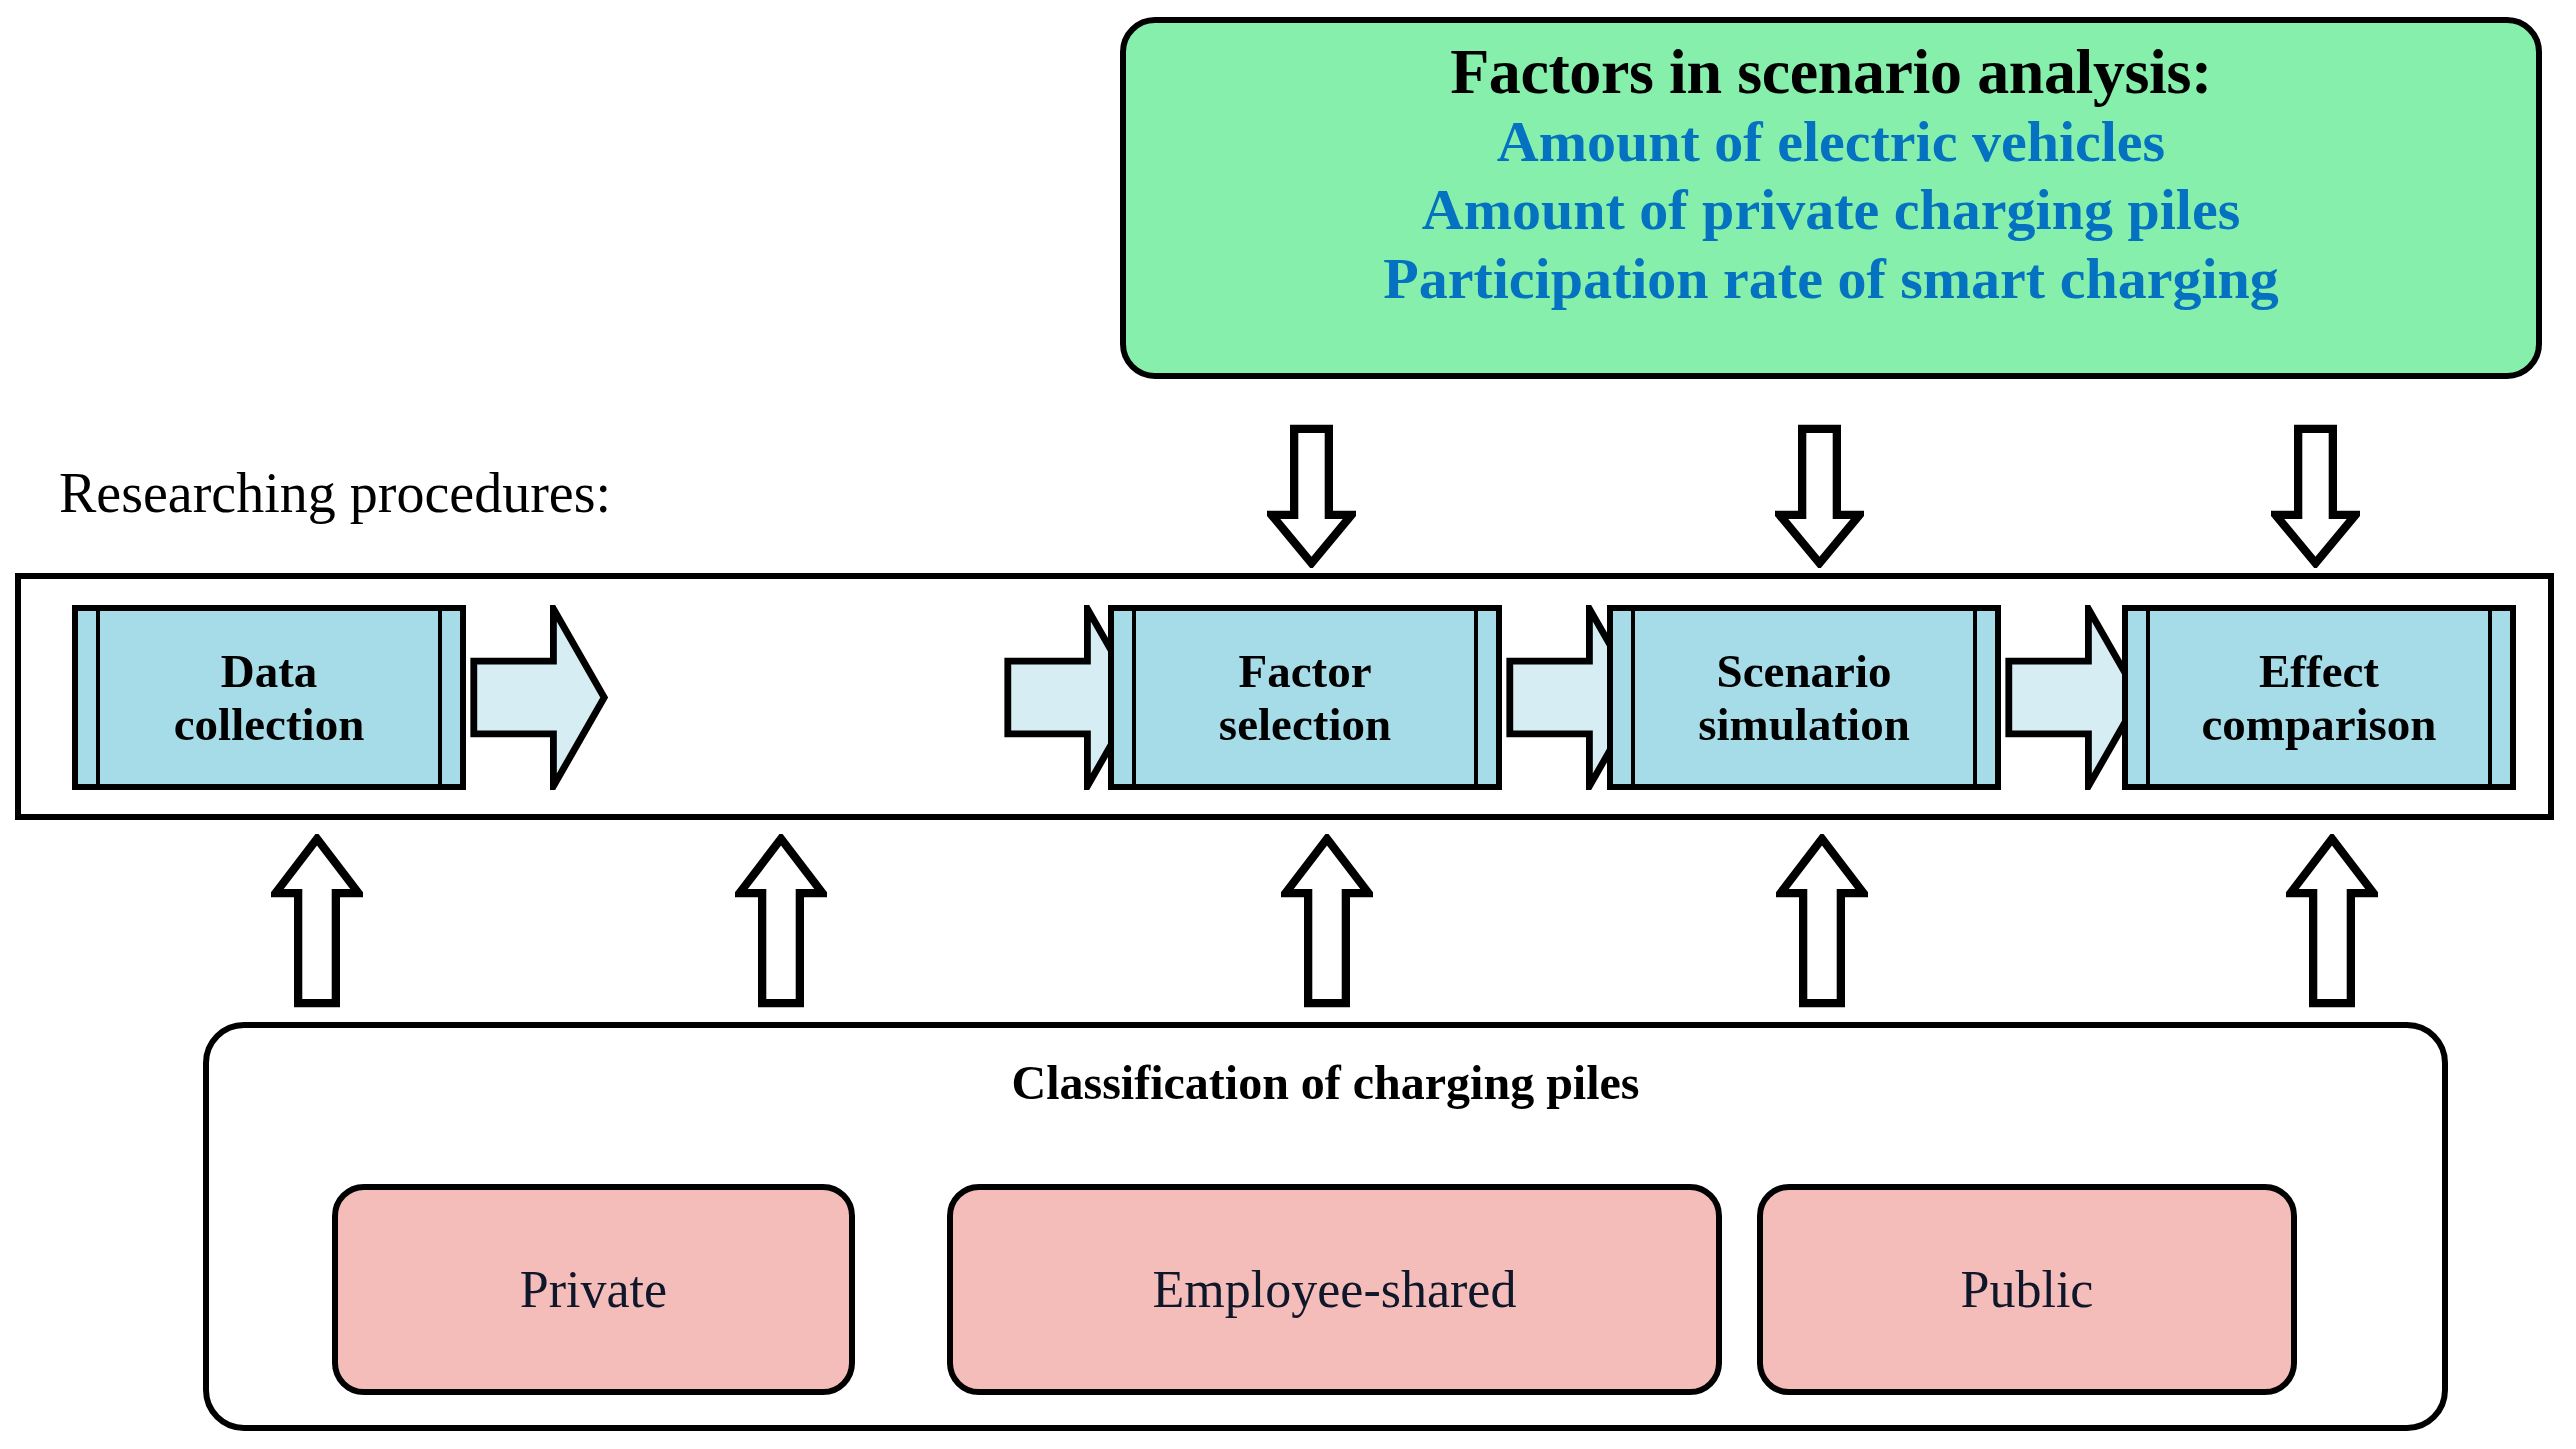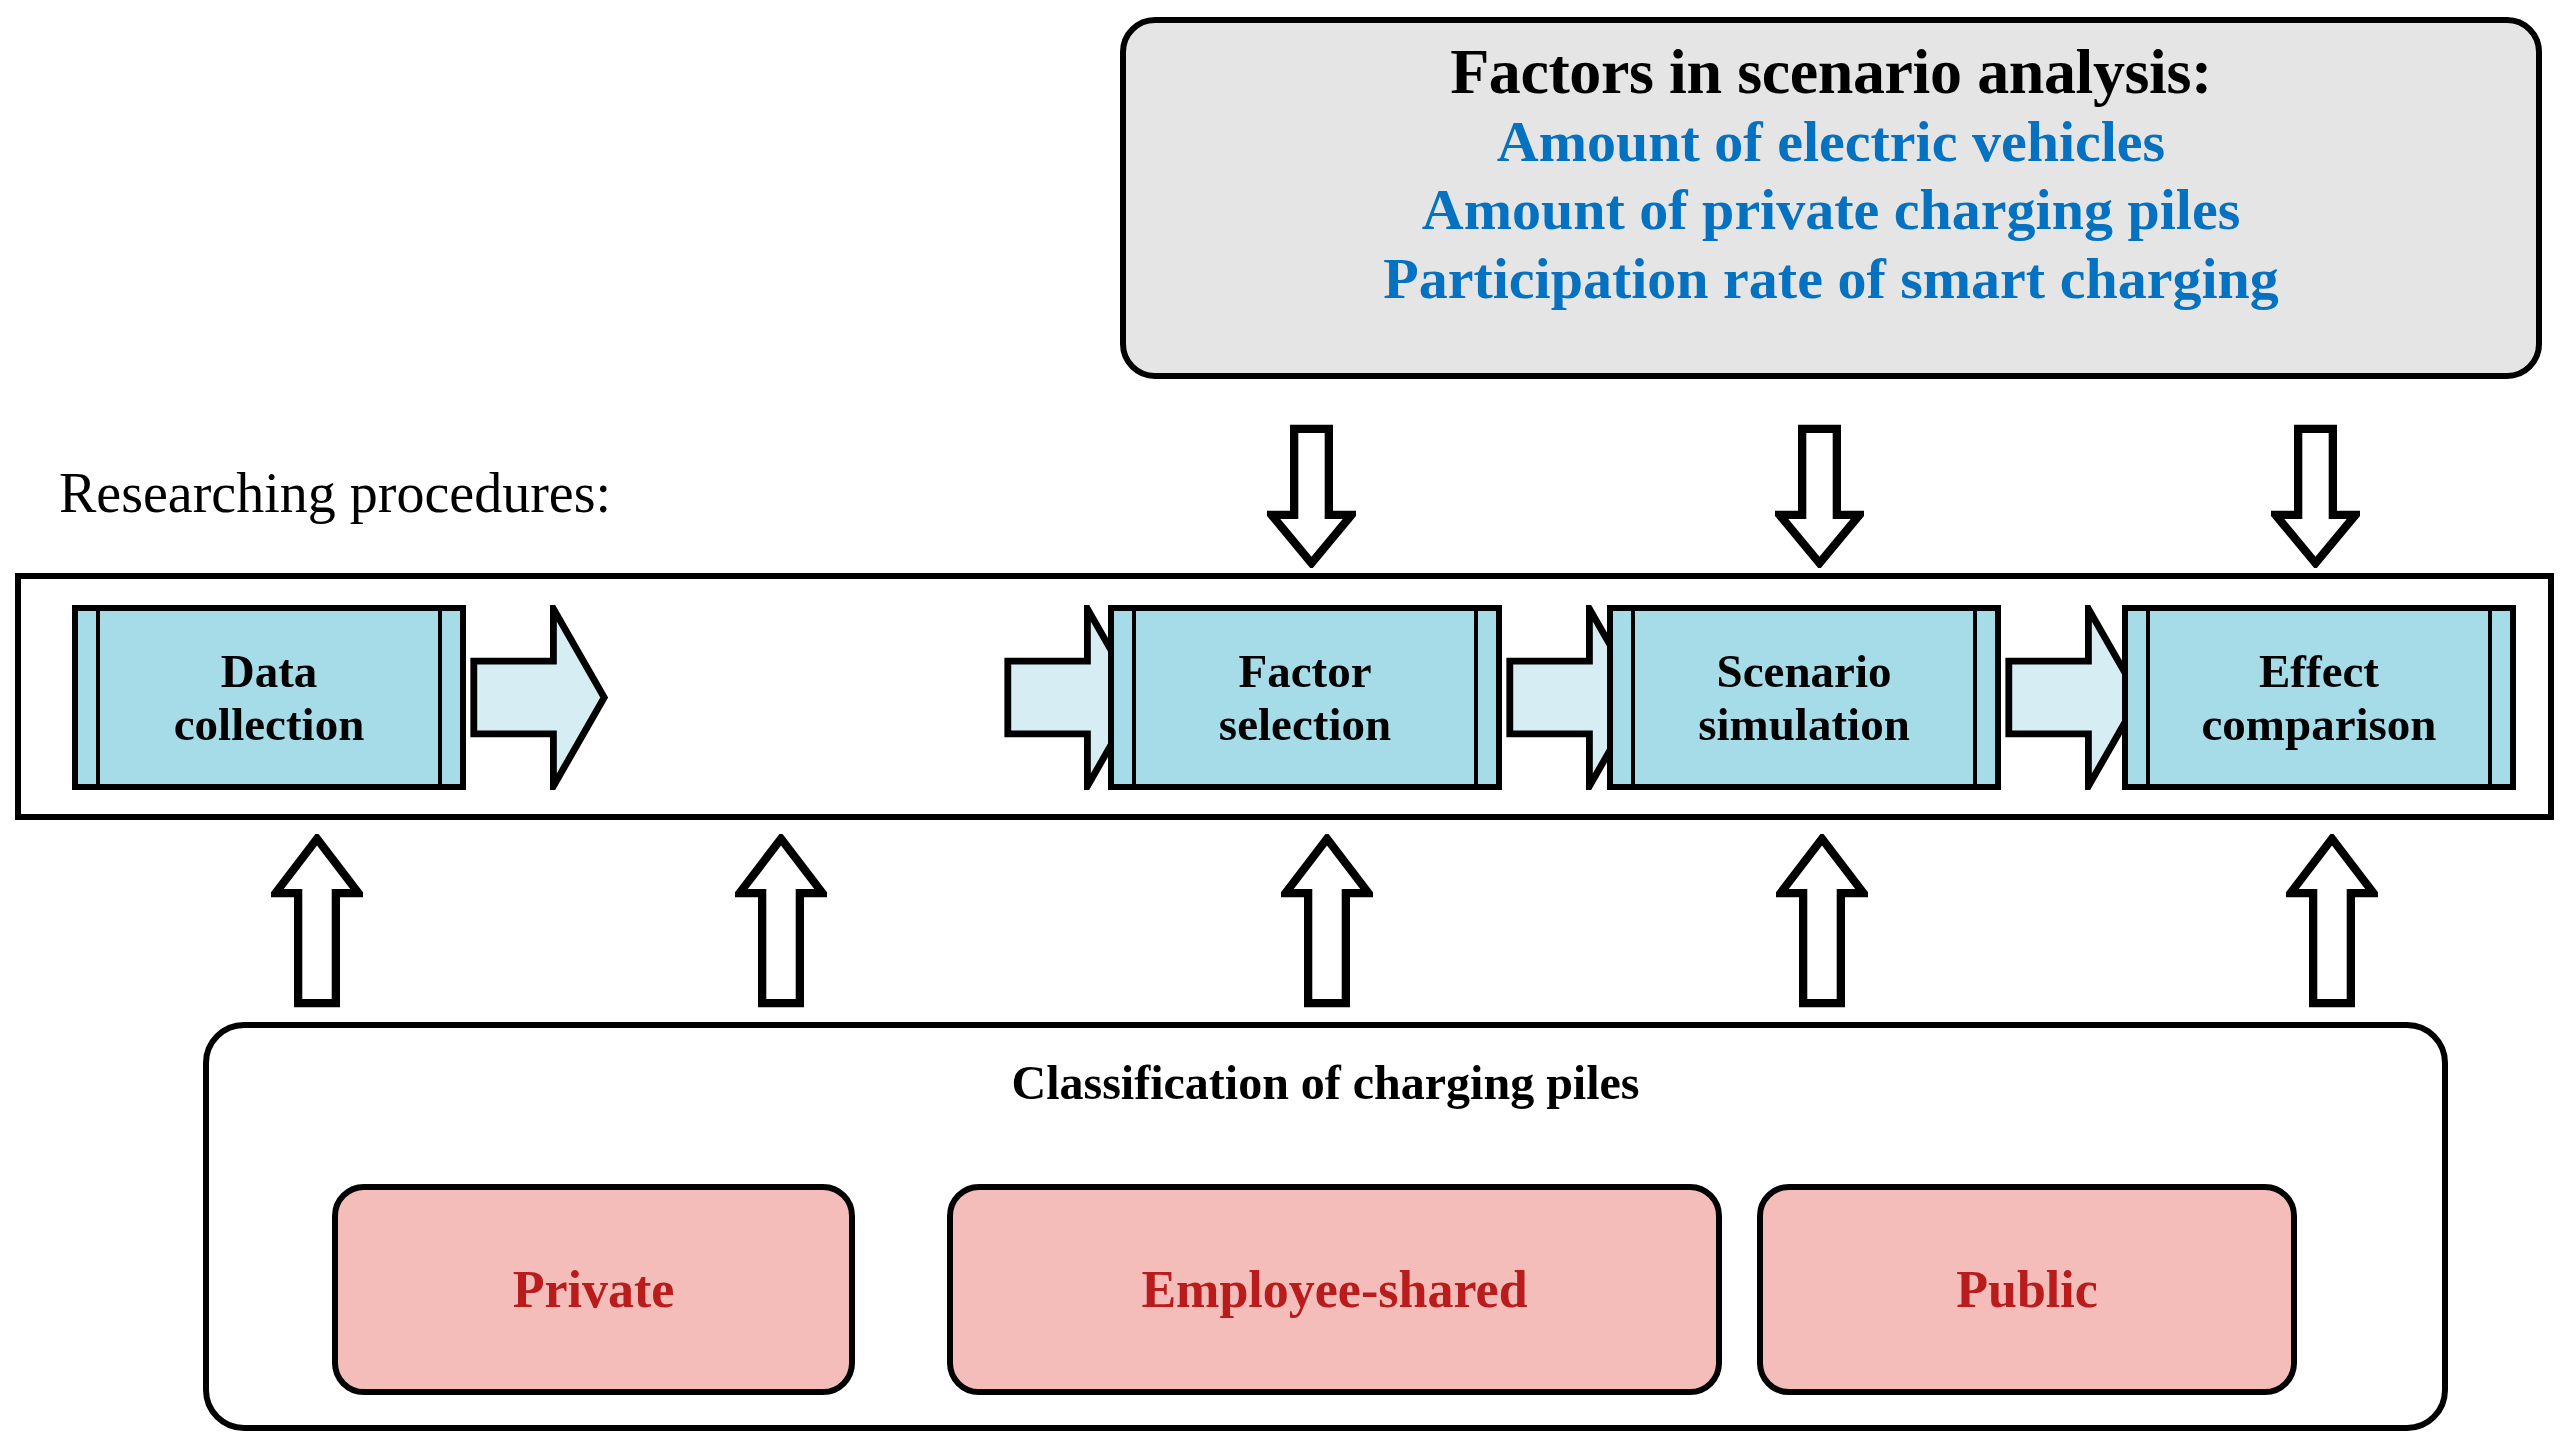--- a/index.html
+++ b/index.html
@@ -18,21 +18,21 @@
     overflow: hidden;
   }
 
   
   #factors-box {
     position: absolute;
     left: 1120px;
     top: 16.7px;
     width: 1422px;
     height: 362px;
-    background: #e5e5e5;
+    background: #86efac;
     border: 6.8px solid #000000;
     border-radius: 35px;
     box-sizing: border-box;
     display: flex;
     flex-direction: column;
     align-items: center;
     justify-content: flex-start;
     padding-top: 13.6px;
   }
   #factors-title {
@@ -149,22 +149,22 @@
     background: #f5bdba;
     border: 6.8px solid #000000;
     border-radius: 32px;
     box-sizing: border-box;
     display: flex;
     align-items: center;
     justify-content: center;
   }
   .pile-label {
     font-size: 52px;
-    font-weight: bold;
-    color: #b91c1c;
+    font-weight: normal;
+    color: #0f172a;
     white-space: nowrap;
   }
 </style>
 </head>
 <body>
 
 <div id="stage">
 
   <div id="factors-box">
     <div id="factors-title">Factors in scenario analysis:</div>

